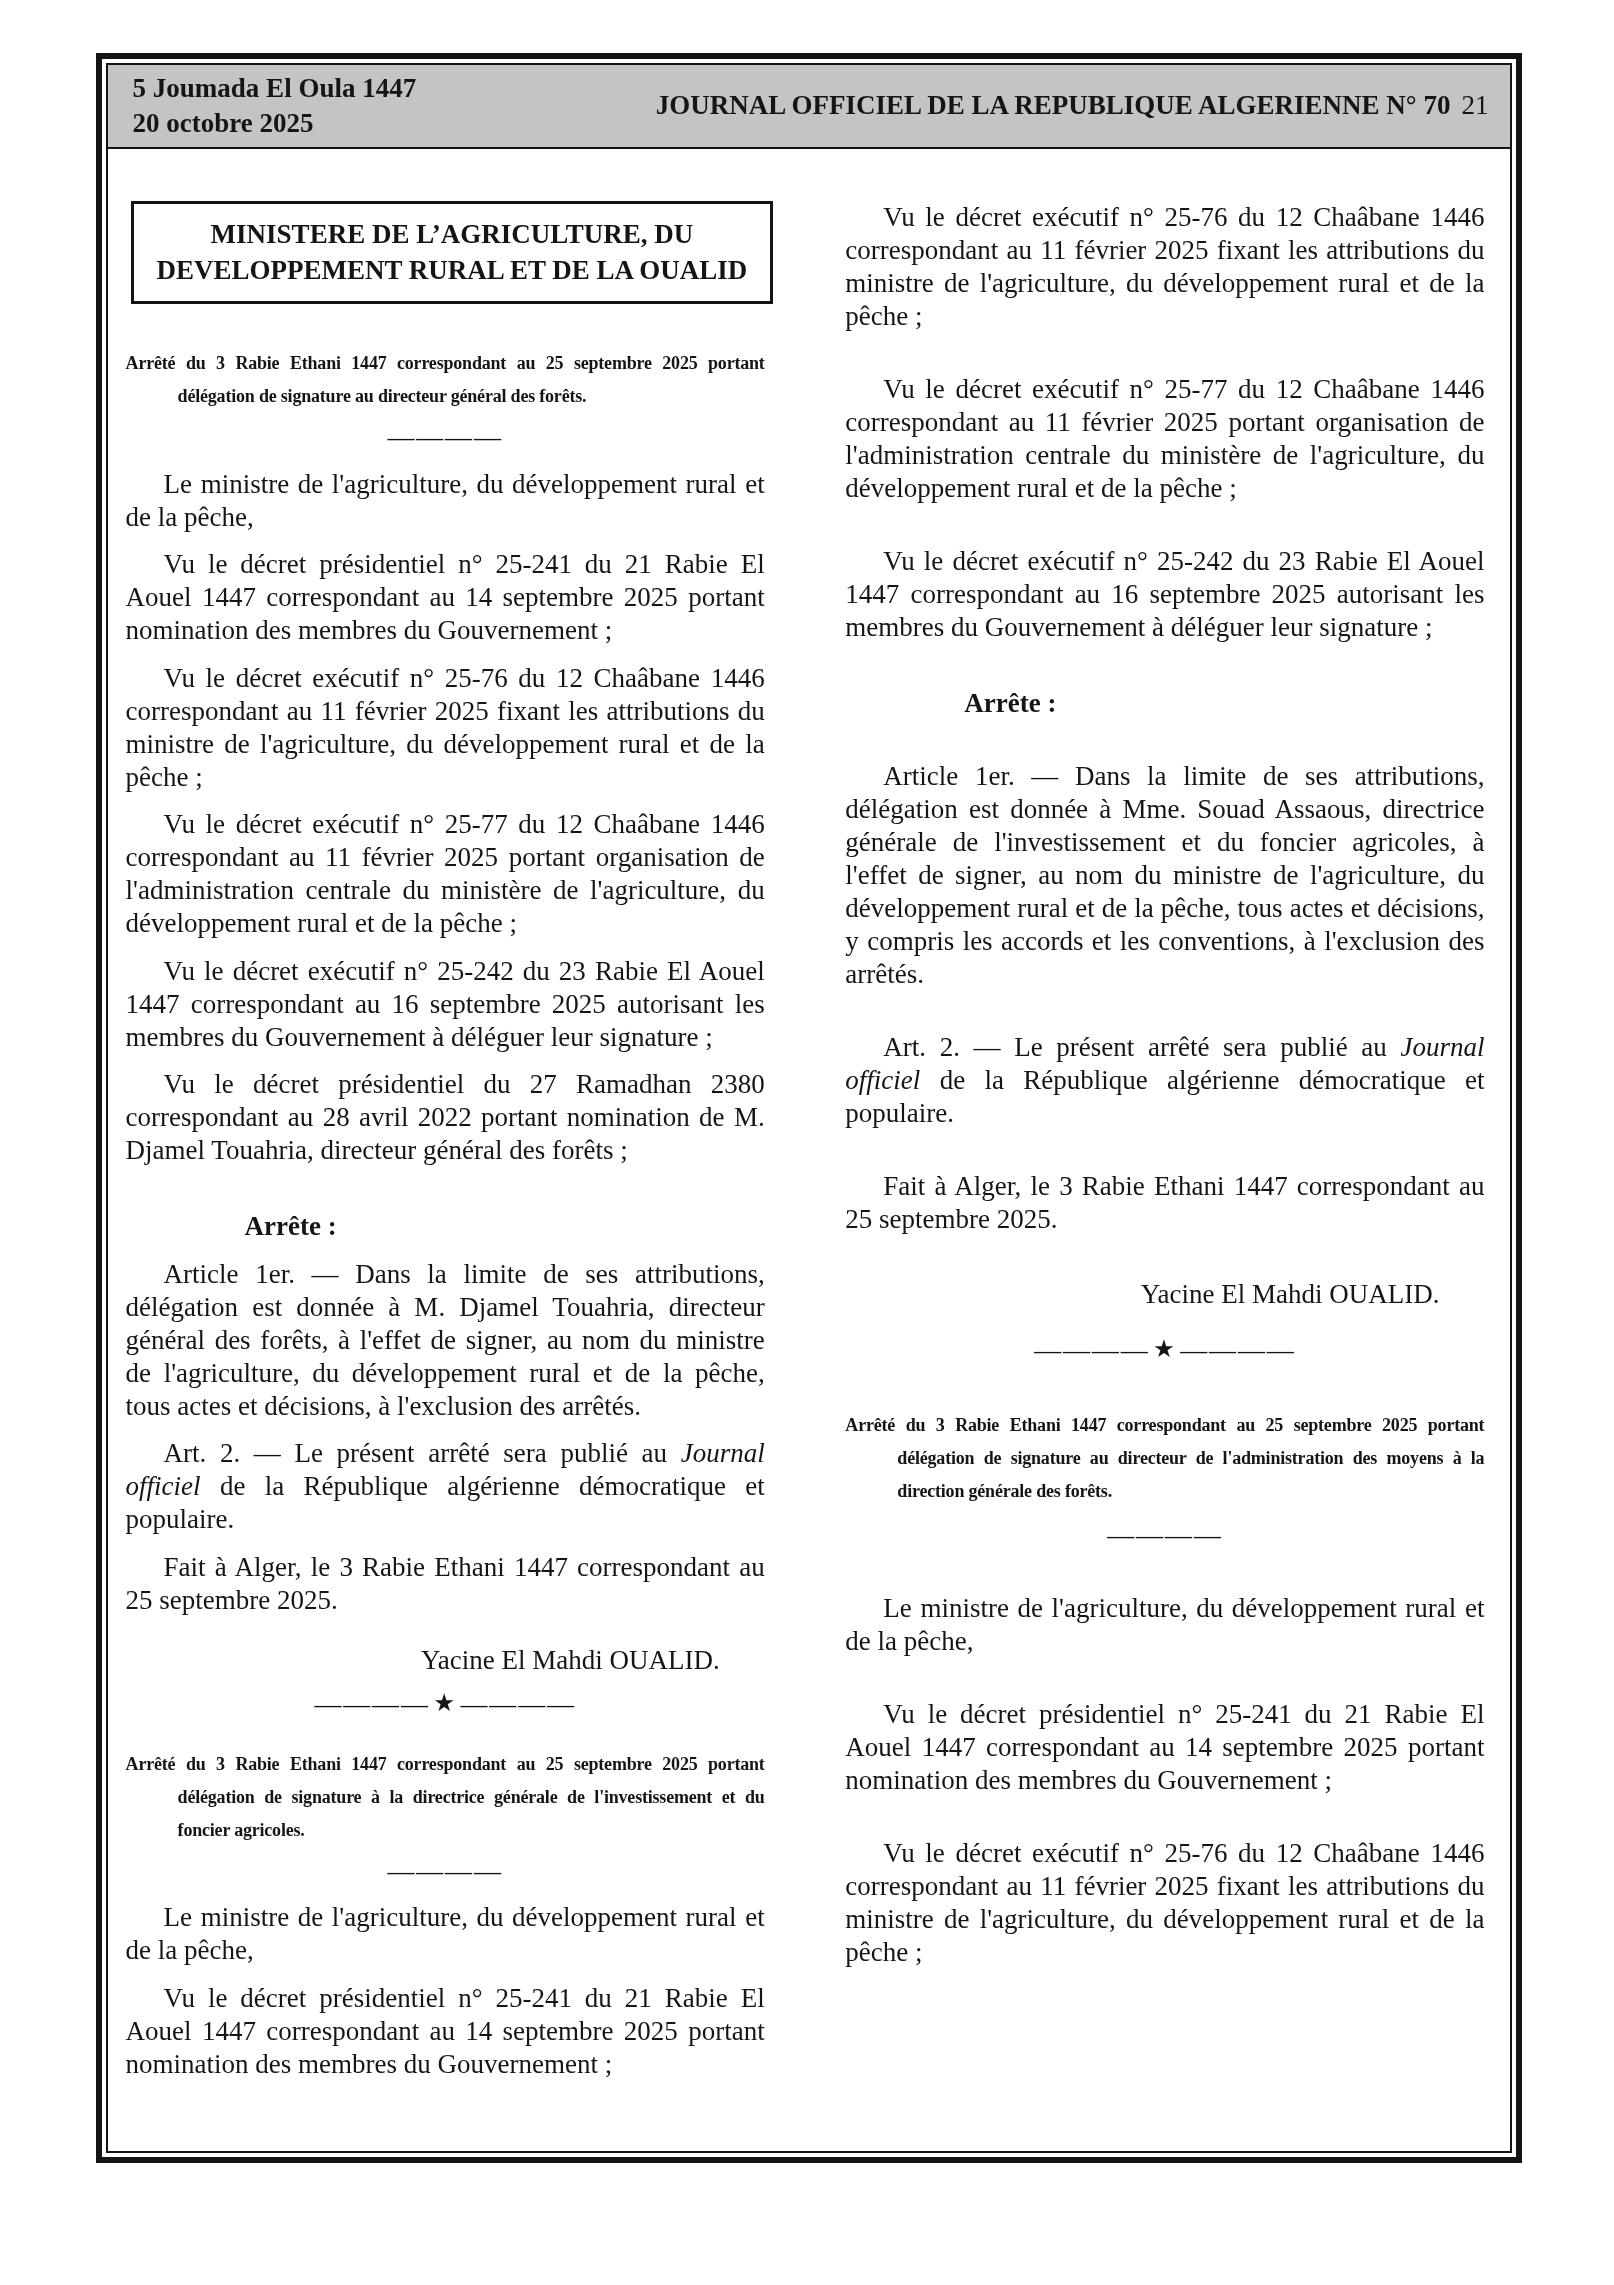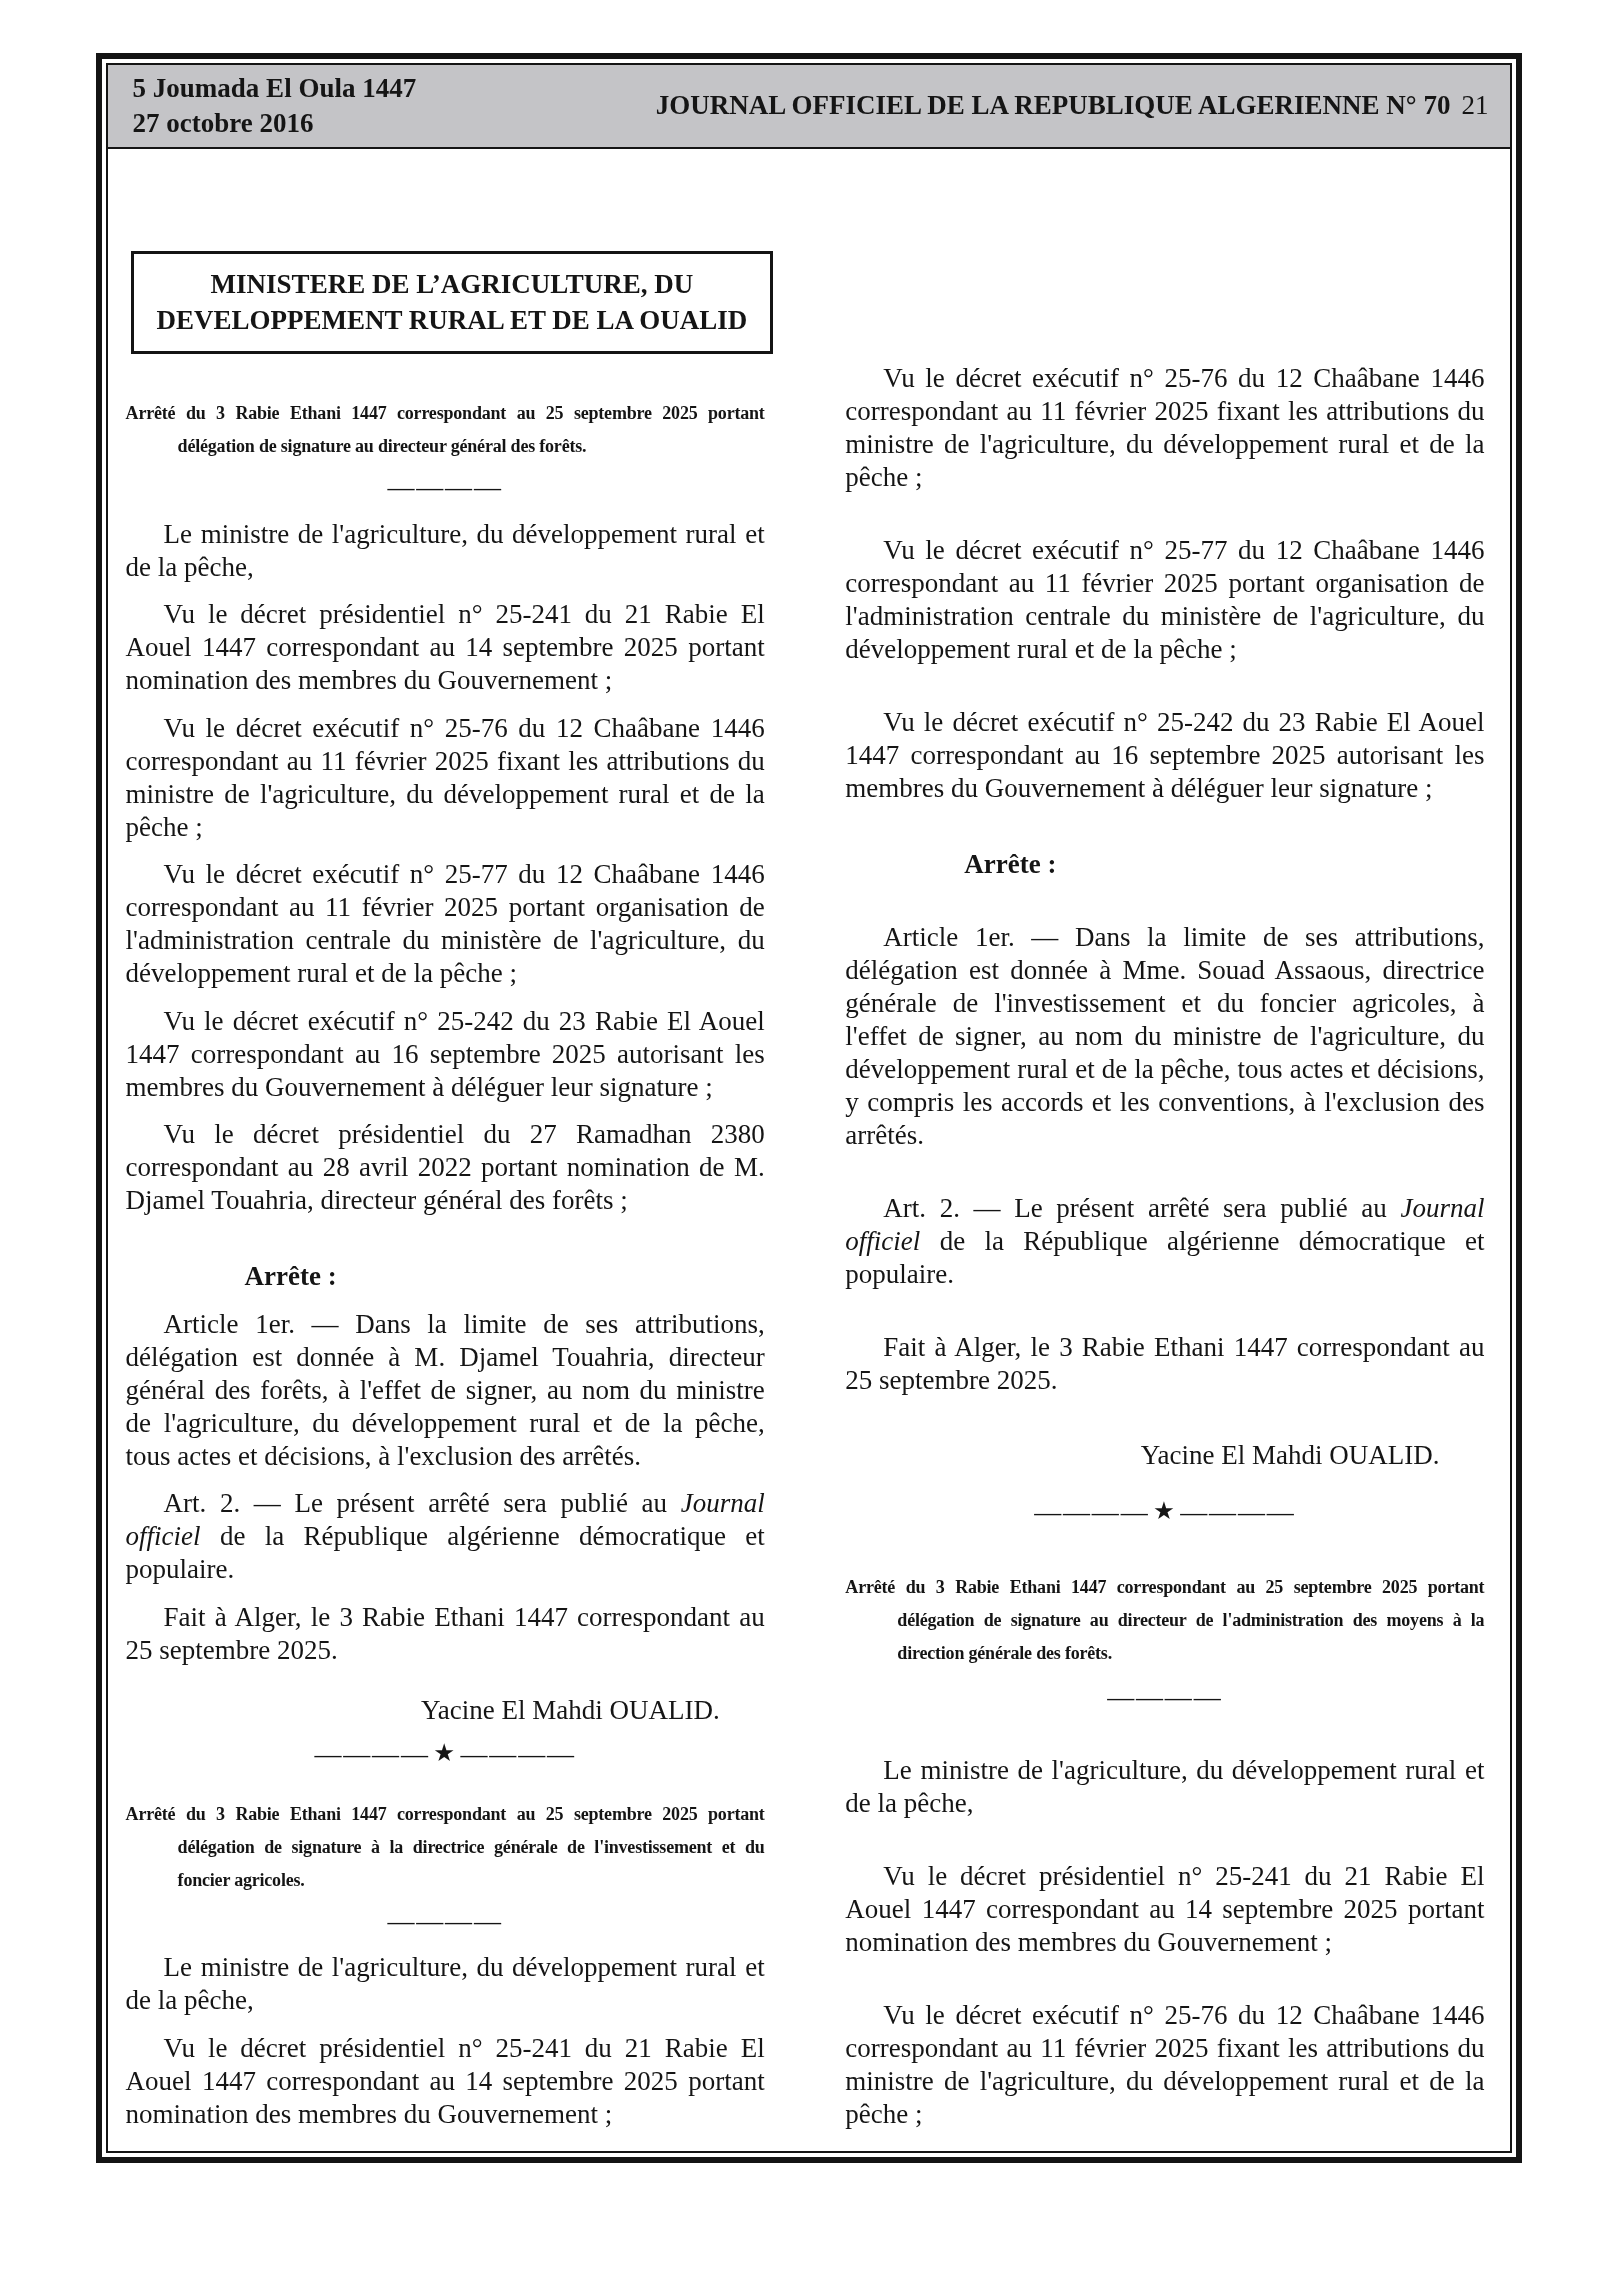--- a/index.html
+++ b/index.html
@@ -25,21 +25,21 @@
   .band{
     flex:0 0 auto;height:84px;box-sizing:border-box;
     background:#c4c4c7;border-bottom:2.7px solid #141414;
     display:flex;align-items:center;
     padding:0 22px 0 25px;
   }
   .band-dates{font-weight:bold;font-size:27px;line-height:35px;white-space:nowrap;}
   .band-title{flex:1;text-align:right;font-weight:bold;font-size:27px;padding:0 11px;}
   .band-page{font-weight:normal;font-size:27px;}
   
-  .content{flex:1;display:flex;align-items:flex-end;min-height:0;}
+  .content{flex:1;display:flex;align-items:flex-start;min-height:0;}
   .col{
     flex:1;box-sizing:border-box;overflow:hidden;
     font-size:27px;line-height:33px;text-align:justify;
   }
   .col-left{padding:52px 31px 12.7px 10px;}
   .col-right{padding:52px 18px 12.7px 31px;}
   .divider{flex:0 0 2.7px;background:#141414;margin-top:33px;}
   
   p{margin:8px;}
   .body-p{margin-top:14.5px;text-indent:38px;}
@@ -76,21 +76,21 @@
 </style>
 </head>
 <body>
 
 <div class="frame">
   <div class="frame-inner">
 
     <div class="band">
       <div class="band-dates">
         <div>5 Joumada El Oula 1447</div>
-        <div>27 octobre 2016</div>
+        <div>20 octobre 2025</div>
       </div>
       <div class="band-title">JOURNAL OFFICIEL DE LA REPUBLIQUE ALGERIENNE N° 70</div>
       <div class="band-page">21</div>
     </div>
 
     <div class="content">
 
       <div class="col col-left">
 
         <div class="box-title">

